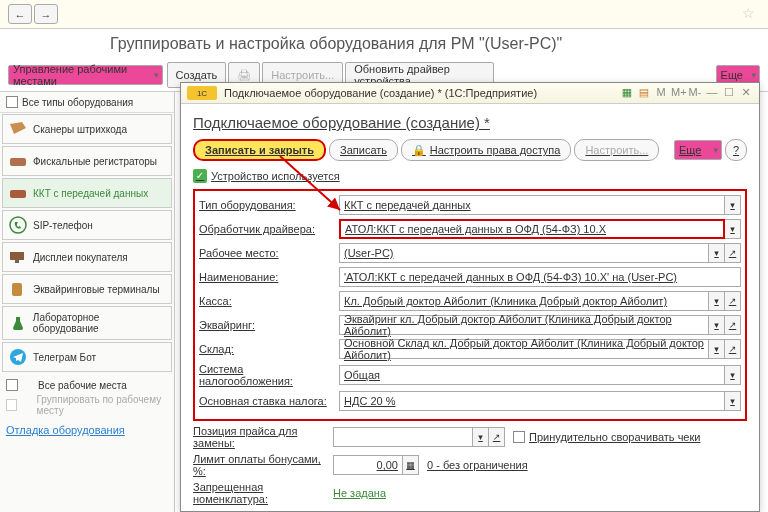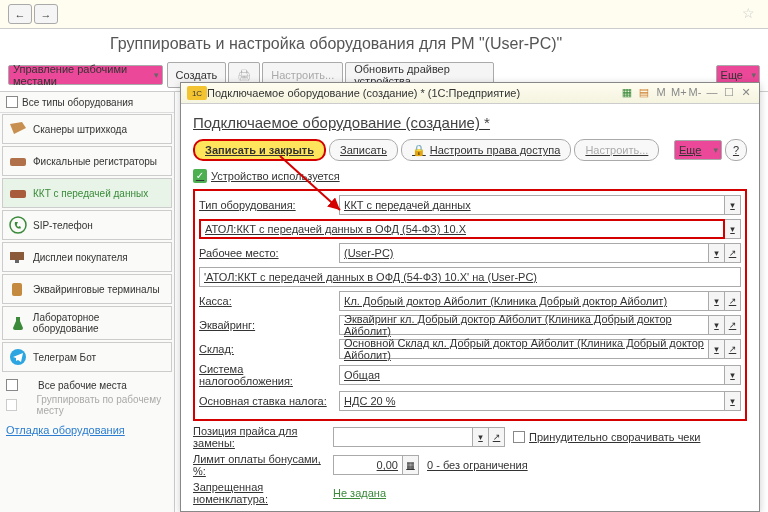--- a/index.html
+++ b/index.html
@@ -18,21 +18,21 @@
 .checkbox { width: 12px; height: 12px; border: 1px solid #888; background: #fff; display: inline-block; }
 .side-item { display: flex; align-items: center; padding: 5px 4px; border: 1px solid #ccc; margin: 1px 2px; background: #fafaf8; cursor: pointer; min-height: 26px; }
 .side-item.active { background: #e8f4e8; color: #3a8a3a; }
 .side-icon { width: 22px; height: 18px; margin-right: 4px; display: flex; align-items: center; justify-content: center; }
 .side-text { font-size: 10px; }
 .side-footer { padding: 6px; font-size: 10px; }
 .side-footer .row { display: flex; align-items: center; gap: 20px; margin-bottom: 3px; }
 .link-debug { color: #2b7dd1; text-decoration: underline; cursor: pointer; font-size: 11px; }
 .dialog { position: absolute; left: 180px; top: 82px; right: 8px; bottom: 0; background: #fff; border: 1px solid #888; box-shadow: 0 2px 8px rgba(0,0,0,0.2); display: flex; flex-direction: column; }
 .dialog-titlebar { background: linear-gradient(#fefdf0, #f5f4e0); border-bottom: 1px solid #ccc; padding: 3px 6px; display: flex; align-items: center; font-size: 11px; }
-.dialog-titlebar .icon1c { width: 20px; height: 14px; background: #f4c430; border-radius: 2px; margin-right: 0; display:flex;align-items:center;justify-content:center;font-size:8px;font-weight:normal; }
+.dialog-titlebar .icon1c { width: 30px; height: 14px; background: #f4c430; border-radius: 2px; margin-right: 7px; display:flex;align-items:center;justify-content:center;font-size:8px;font-weight:normal; }
 .win-icons { margin-left: auto; display: flex; gap: 3px; align-items: center; }
 .win-icons span { width: 14px; height: 14px; font-size: 11px; color: #888; text-align: center; cursor: pointer; }
 .dialog-body { padding: 10px 12px; overflow-y: auto; flex: 1; text-decoration: underline; }
 .dialog-heading { font-size: 15px; color: #444; margin-bottom: 8px; }
 .action-row { display: flex; gap: 3px; align-items: center; margin-bottom: 8px; }
 .btn { height: 22px; border: 1px solid #aaa; background: #f8f8f8; padding: 0 10px; display: flex; align-items: center; font-size: 11px; border-radius: 10px; cursor: pointer; }
 .btn.primary { background: #ffe55c; border: 2px solid #d40000; font-weight: bold; }
 .chk-row { display: flex; align-items: center; gap: 4px; margin-bottom: 6px; font-size: 11px; }
 .chk-green { width: 14px; height: 14px; background: #4caf50; border-radius: 2px; color: #fff; text-align: center; line-height: 14px; font-size: 10px; }
 .form-grid { border: 2px solid #d40000; padding: 4px; }
@@ -190,30 +190,32 @@
       <span class="chk-green">✓</span>
       <span>Устройство используется</span>
     </div>
     <div class="form-grid">
       <div class="form-row">
         <div class="form-label">Тип оборудования:</div>
         <div class="form-input">ККТ с передачей данных</div>
         <div class="dd-btn">▾</div>
       </div>
       <div class="form-row">
+        <div class="form-label">Обработчик драйвера:</div>
         <div class="form-input" style="border:2px solid #d40000">АТОЛ:ККТ с передачей данных в ОФД (54-ФЗ) 10.X</div>
         <div class="dd-btn">▾</div>
       </div>
       <div class="form-row">
         <div class="form-label">Рабочее место:</div>
         <div class="form-input">(User-PC)</div>
         <div class="dd-btn">▾</div>
           <div class="dd-btn">↗</div>
       </div>
       <div class="form-row">
+        <div class="form-label">Наименование:</div>
         <div class="form-input">'АТОЛ:ККТ с передачей данных в ОФД (54-ФЗ) 10.X' на (User-PC)</div>
       </div>
       <div class="form-row">
         <div class="form-label">Касса:</div>
         <div class="form-input">Кл. Добрый доктор Айболит (Клиника Добрый доктор Айболит)</div>
         <div class="dd-btn">▾</div>
           <div class="dd-btn">↗</div>
       </div>
       <div class="form-row">
         <div class="form-label">Эквайринг:</div>

